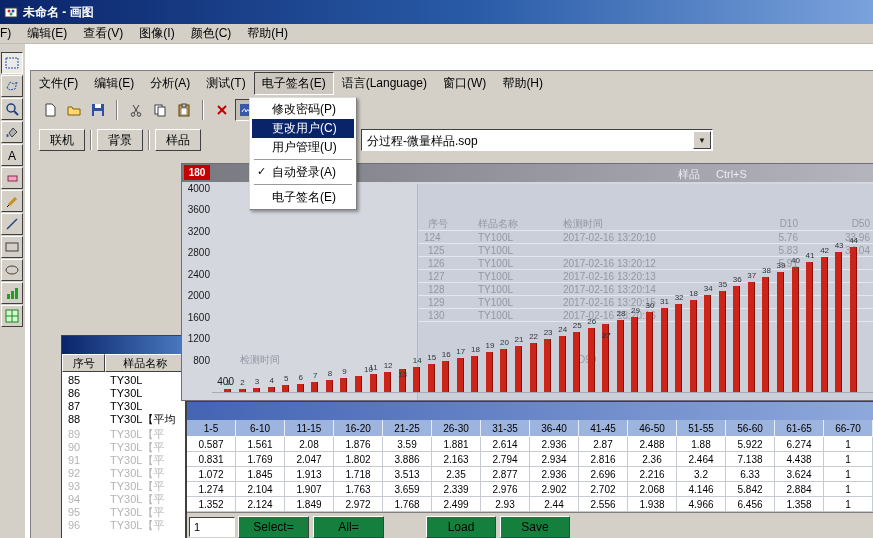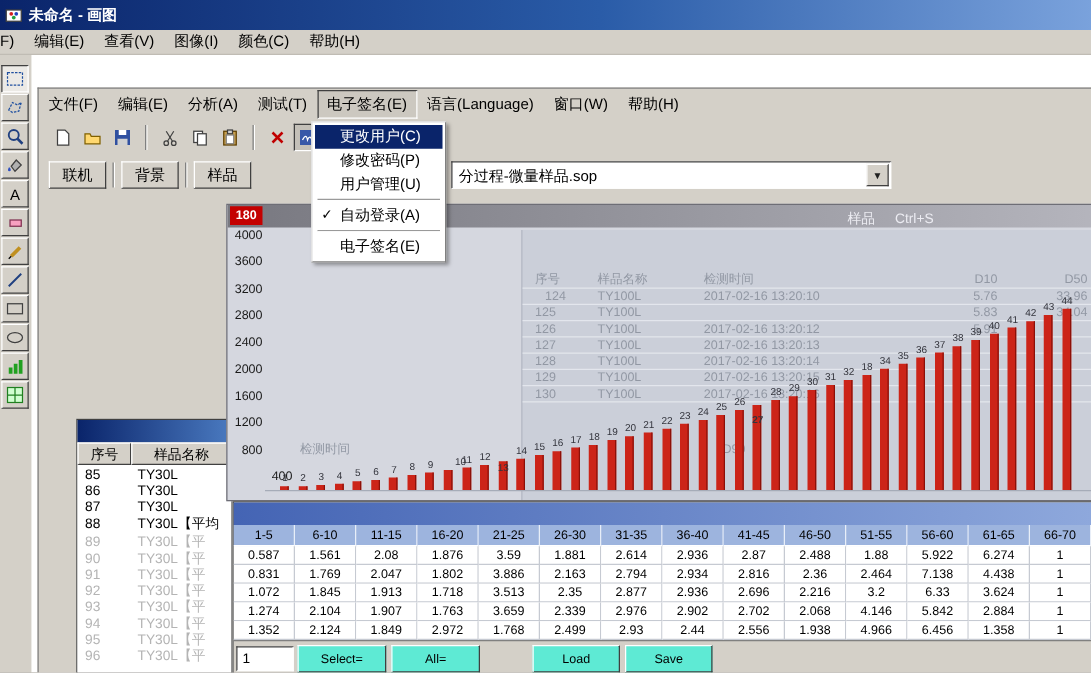--- a/index.html
+++ b/index.html
@@ -60,21 +60,21 @@
   .grid-win{position:absolute;left:155px;top:330px;width:688px;height:138px;background:#fff;border:1px solid #404040;z-index:20}
   .grid-band{position:absolute;left:0;top:0;width:100%;height:18px;background:linear-gradient(90deg,#4464b4,#8ea8dc)}
   .grid-hdr{position:absolute;left:0;top:18px;width:100%;height:17px;display:flex}
   .grid-hdr-cell{flex:1;background:#9db4de;border-right:1px solid #e8eef8;border-bottom:1px solid #fff;font-size:10px;display:flex;align-items:center;justify-content:center;color:#000}
   #gridRows{position:absolute;left:0;top:35px;width:100%}
   .grid-row{display:flex;height:15px}
   .grid-cell{flex:1;font-size:10px;display:flex;align-items:center;justify-content:center;border-right:1px solid #c6cad2;border-bottom:1px solid #c6cad2;color:#000;background:#fff;white-space:nowrap;overflow:hidden}
   .grid-footer{position:absolute;left:0;top:110px;width:100%;height:28px;background:#d4d0c8;border-top:1px solid #808080}
   .page-input{position:absolute;left:2px;top:4px;width:46px;height:20px;background:#fff;border:1px solid;border-color:#404040 #fff #fff #404040;font-size:11px;line-height:18px;padding-left:4px}
   #gridBtns{position:absolute;left:0;top:0;width:100%;height:100%}
-  .win-btn{position:absolute;top:3px;height:22px;background:#5eead4;border:1px solid;border-color:#fff #404040 #404040 #fff;font-size:10px;display:flex;align-items:center;justify-content:center}
+  .win-btn{position:absolute;top:3px;height:22px;background:#15803d;border:1px solid;border-color:#fff #404040 #404040 #fff;font-size:12px;display:flex;align-items:center;justify-content:center}
 
   
   .popup{position:absolute;left:218px;top:26px;width:108px;background:#fff;border:1px solid #808080;border-top-color:#dcdcdc;border-left-color:#dcdcdc;box-shadow:2px 2px 3px rgba(0,0,0,0.35);padding:2px;z-index:50;font-size:12px}
   .popup-item{position:relative;height:19px;display:flex;align-items:center;padding-left:20px;white-space:nowrap}
   .popup-item.selected{background:#0a246a;color:#fff}
   .plabel{white-space:nowrap}
   .check{position:absolute;left:5px;top:2px;font-size:11px}
   .popup-sep{height:2px;margin:2px 2px;border-top:1px solid #9a9a9a;border-bottom:1px solid #fff}
   .ticon svg{display:block}
 </style>
@@ -268,21 +268,21 @@
             <div class="ghost-cell" style="left: 330px; top: 34px; width: 50px; text-align: right;">D10</div>
             <div class="ghost-cell" style="left: 398px; top: 34px; width: 54px; text-align: right;">D50</div>
             <div class="ghost-line" style="top: 46px;"></div>
             <div class="ghost-line" style="top: 59px;"></div>
             <div class="ghost-line" style="top: 72px;"></div>
             <div class="ghost-line" style="top: 85px;"></div>
             <div class="ghost-line" style="top: 98px;"></div>
             <div class="ghost-line" style="top: 111px;"></div>
             <div class="ghost-line" style="top: 124px;"></div>
             <div class="ghost-line" style="top: 137px;"></div>
-            <div class="ghost-cell" style="left: 18px; top: 48px; width: 44px; text-align: left;">124</div>
+            <div class="ghost-cell" style="left: 6px; top: 48px; width: 44px; text-align: left;">124</div>
             <div class="ghost-cell" style="left: 60px; top: 48px; width: 78px; text-align: left;">TY100L</div>
             <div class="ghost-cell" style="left: 145px; top: 48px; width: 160px; text-align: left;">2017-02-16 13:20:10</div>
             <div class="ghost-cell" style="left: 330px; top: 48px; width: 50px; text-align: right;">5.76</div>
             <div class="ghost-cell" style="left: 398px; top: 48px; width: 54px; text-align: right;">33.96</div>
             <div class="ghost-cell" style="left: 10px; top: 61px; width: 44px; text-align: left;">125</div>
             <div class="ghost-cell" style="left: 60px; top: 61px; width: 78px; text-align: left;">TY100L</div>
             <div class="ghost-cell" style="left: 330px; top: 61px; width: 50px; text-align: right;">5.83</div>
             <div class="ghost-cell" style="left: 398px; top: 61px; width: 54px; text-align: right;">34.04</div>
             <div class="ghost-cell" style="left: 10px; top: 74px; width: 44px; text-align: left;">126</div>
             <div class="ghost-cell" style="left: 60px; top: 74px; width: 78px; text-align: left;">TY100L</div>
@@ -567,25 +567,25 @@
           <div id="gridBtns">
               <div class="win-btn" style="left: 51px; width: 71px;">Select=</div>
               <div class="win-btn" style="left: 126px; width: 71px;">All=</div>
               <div class="win-btn" style="left: 239px; width: 70px;">Load</div>
               <div class="win-btn" style="left: 313px; width: 70px;">Save</div>
             </div>
         </div>
       </div>
 
       <div class="popup" id="popupMenu">
+          <div class="popup-item">
+            <div class="plabel">修改密码(P)</div>
+          </div>
           <div class="popup-item selected">
             <div class="plabel">更改用户(C)</div>
-          </div>
-          <div class="popup-item">
-            <div class="plabel">修改密码(P)</div>
           </div>
           <div class="popup-item">
             <div class="plabel">用户管理(U)</div>
           </div>
           <div class="popup-sep"></div>
           <div class="popup-item">
             <div class="check">✓</div>
             <div class="plabel">自动登录(A)</div>
           </div>
           <div class="popup-sep"></div>

